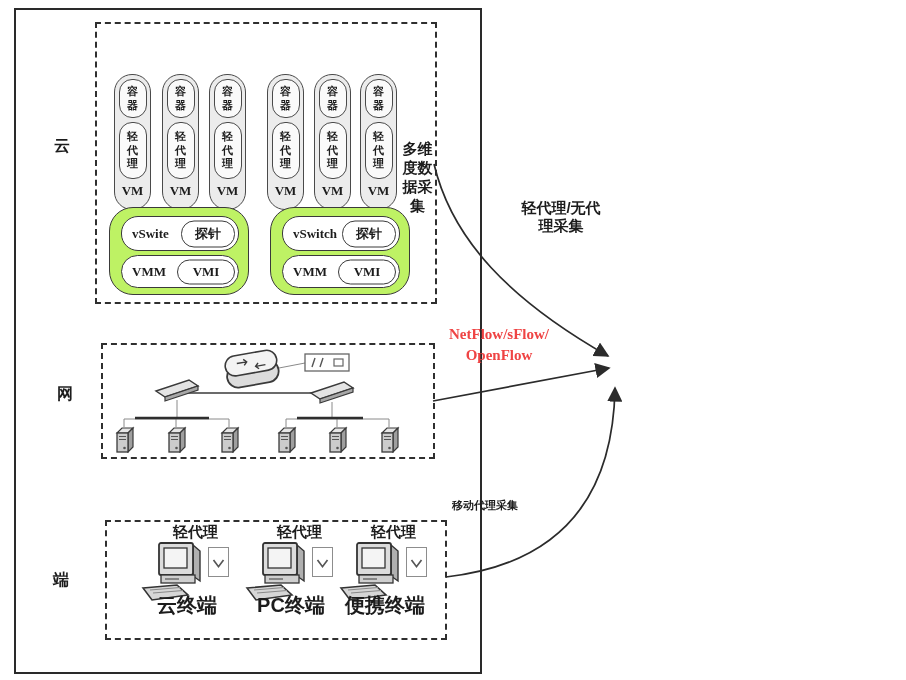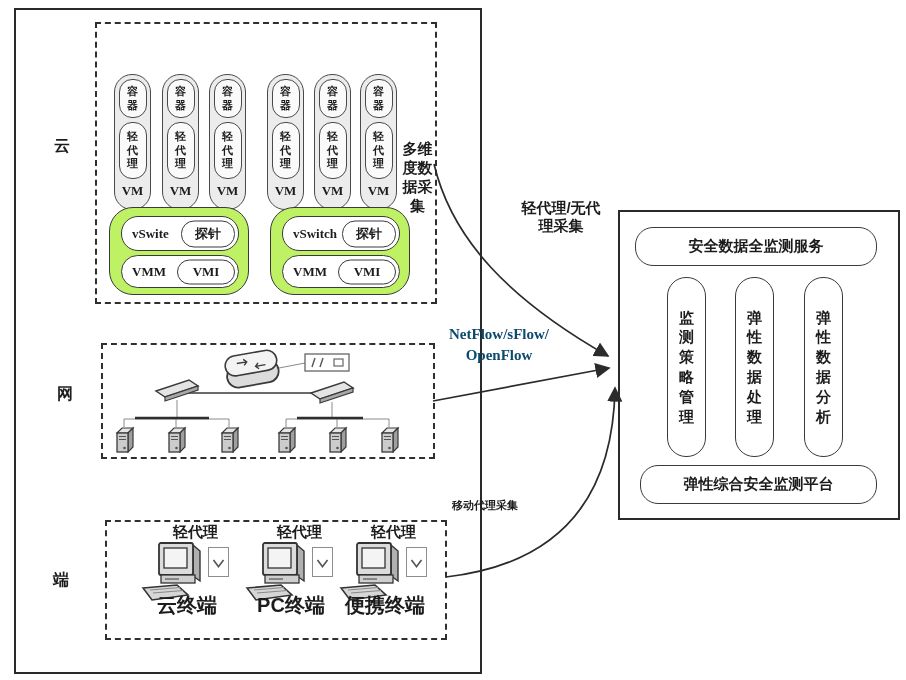--- a/index.html
+++ b/index.html
@@ -52,21 +52,21 @@
   .ppill { position:absolute; right:3px; top:50%; transform:translateY(-50%);
            border:1.6px solid #3a3a3a; border-radius:13px; background:#fff;
            display:flex; align-items:center; justify-content:center; font-weight:700; }
   .probe { width:52px; height:25px; font-size:13px; }
   .vmi   { width:56px; height:23px; font:700 13px "Liberation Serif", serif; }
   
   .side-label { left:397px; top:139px; width:41px; font-size:15px; font-weight:700;
                 line-height:19px; word-break:break-all; text-align:center; }
   .lbl-cloud { left:481px; top:199px; width:108px; text-align:center;
                font-size:15px; font-weight:700; line-height:18px;margin-left:26px; }
-  .lbl-net   { left:436px; top:324px; width:126px; text-align:center; color:#0c4a6e;
+  .lbl-net   { left:436px; top:324px; width:126px; text-align:center; color:#ef4444;
                font:700 15px "Liberation Serif", serif; line-height:21px; }
   .lbl-term  { left:452px; top:498px; width:120px; font-size:11px; font-weight:700; white-space:nowrap; }
   
   .tgroup { position:absolute; top:522px; width:110px; height:102px; }
   .t-agent { position:absolute; left:41px; top:1px; font-size:15px; font-weight:700; white-space:nowrap; }
   .t-comp  { position:absolute; left:9px; top:19px; }
   .chk { position:absolute; left:76px; top:25px; width:19px; height:28px; background:#fff;
          border:1.6px solid #8d8d8d; display:flex; align-items:center; justify-content:center; }
   .t-name { position:absolute; left:-8px; top:70px; width:126px; text-align:center;
             font-size:20px; font-weight:700; white-space:nowrap; }
@@ -310,33 +310,20 @@
       <path d="M9,49 L39,46.5 M12,52 L42,49.5" stroke="#888" stroke-width="1"></path>
     </svg>
     <div class="chk">
       <svg width="15" height="15" viewBox="0 0 18 18">
           <polyline points="3,6 9,14 15,6" fill="none" stroke="#555" stroke-width="2"></polyline>
         </svg>
     </div>
     <div class="t-name">便携终端</div>
   </div>
 
-  <div class="abs right-box">
-    <div class="pill mon-title">安全数据全监测服务</div>
-    <div class="mon-cap" style="left:47px;">
-        <span class="vt vt15">监测策略管理</span>
-      </div>
-    <div class="mon-cap" style="left:115px;">
-        <span class="vt vt15">弹性数据处理</span>
-      </div>
-    <div class="mon-cap" style="left:184px;">
-        <span class="vt vt15">弹性数据分析</span>
-      </div>
-    <div class="pill mon-platform">弹性综合安全监测平台</div>
-  </div>
 
   <svg class="overlay" width="906" height="680" viewBox="0 0 906 680">
     <defs>
       <marker id="ah" viewBox="0 0 9 9" refX="8" refY="4.5" markerWidth="9" markerHeight="9" orient="auto">
         <path d="M0,0 L9,4.5 L0,9 Z" fill="#2b2b2b"></path>
       </marker>
     </defs>
     <path d="M 434 164 C 452 240, 510 300, 608 356" fill="none" stroke="#2b2b2b" stroke-width="1.7" marker-end="url(#ah)"></path>
     <path d="M 433 401 L 609 368" fill="none" stroke="#2b2b2b" stroke-width="1.7" marker-end="url(#ah)"></path>
     <path d="M 446 577 Q 612 558 615 388" fill="none" stroke="#2b2b2b" stroke-width="1.7" marker-end="url(#ah)"></path>

